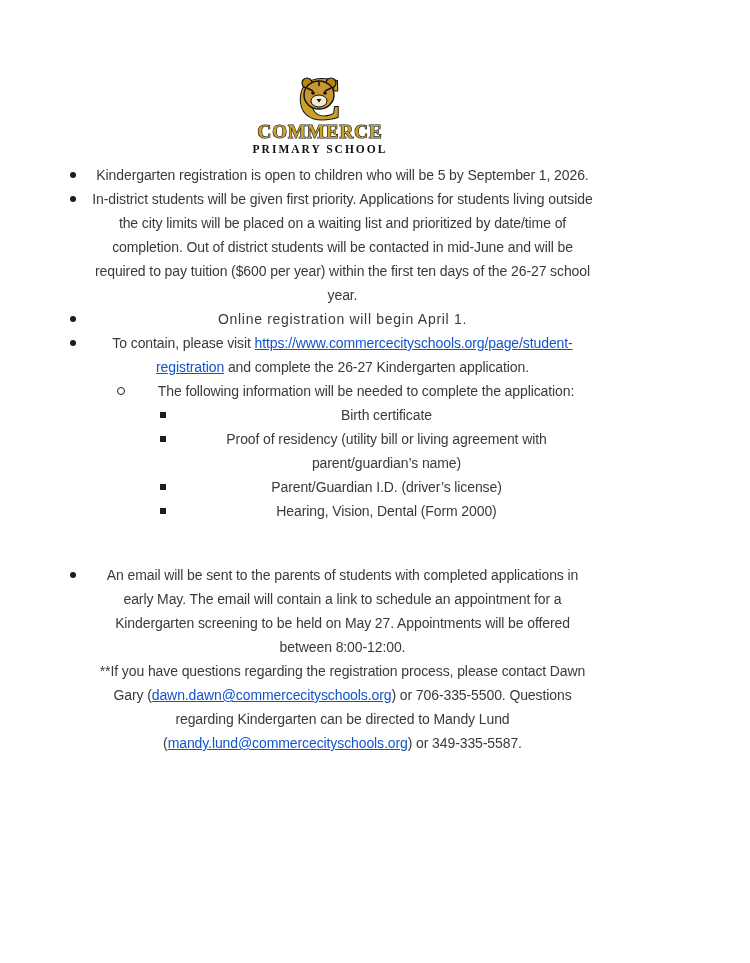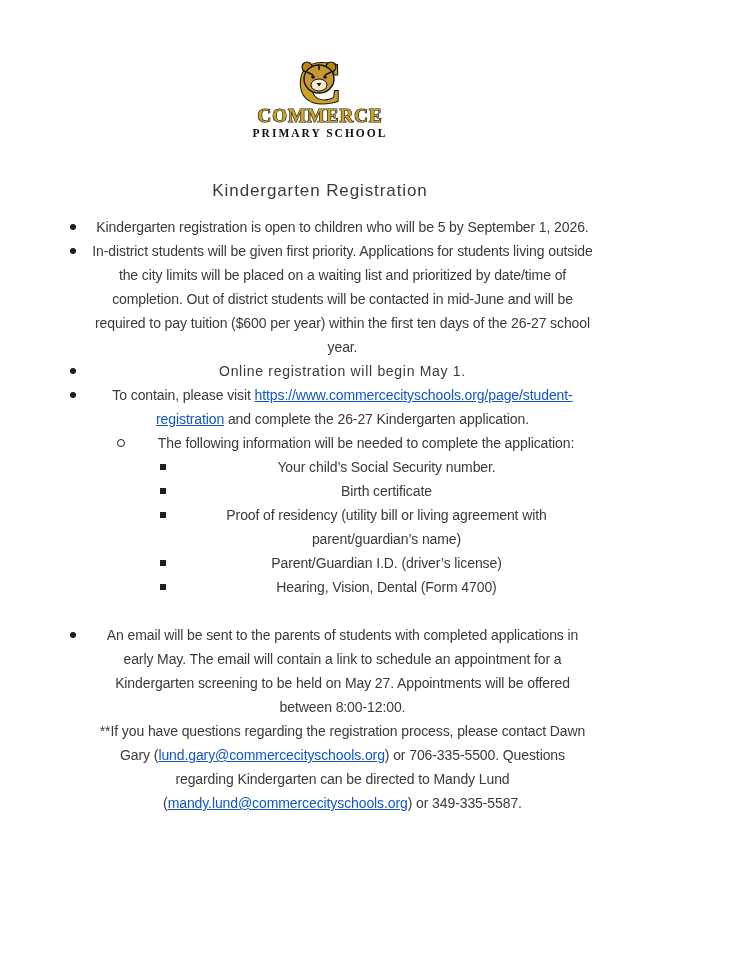--- a/index.html
+++ b/index.html
@@ -10,21 +10,21 @@
   }
   *{box-sizing:border-box;}
   html,body{margin:0;padding:0;}
   body{
     width:750px;height:963px;background:#ffffff;
     font-family:"Liberation Sans","DejaVu Sans",sans-serif;
     color:var(--text);
     font-size:14px;letter-spacing:-0.1px;line-height:24px;
     overflow:hidden;
   }
-  .page{width:640px;height:963px;padding:0 45px;}
+  .page{width:640px;height:963px;padding:16px 45px;}
   .logo-wrap{text-align:center;padding-top:52px;}
   .title{
     text-align:center;font-size:17px;font-weight:400;
     letter-spacing:0.9px;color:var(--text);
     margin:32px 0 12px 0;
   }
   ul{list-style:none;margin:0;padding:0;text-align:center;}
   li{line-height:24px;}
   .l1 > li{position:relative;padding-left:22px;margin-left:23px;}
   .l1 > li::before{
@@ -37,21 +37,21 @@
     width:6px;height:6px;border-radius:50%;
     border:1.3px solid #1d1d1d;background:transparent;
   }
   .l3 > li{position:relative;padding-left:20px;margin-left:21px;}
   .l3 > li::before{
     content:"";position:absolute;left:2px;top:9px;
     width:6px;height:6px;background:#1d1d1d;
   }
   .doc-link{color:var(--link);text-decoration:underline;cursor:pointer;}
   .spaced{letter-spacing:0.7px;}
-  .screening{margin-top:24px;}
+  .screening{margin-top:40px;}
 </style>
 </head>
 <body>
 
 <div class="page">
 
   <div class="logo-wrap">
     <svg width="150" height="88" viewBox="0 0 150 88">
       <text x="75" y="51" text-anchor="middle" font-family="Liberation Serif, DejaVu Serif, serif" font-size="62" font-weight="bold" style="fill:var(--logo-gold);stroke:var(--logo-dark);stroke-width:2;paint-order:stroke;">C</text>
       <g>
@@ -62,51 +62,49 @@
         <ellipse cx="74" cy="33" rx="8" ry="6" style="fill:#f5ecd4;stroke:var(--logo-dark);stroke-width:1;"></ellipse>
         <circle cx="68" cy="25" r="1.8" style="fill:var(--logo-dark);"></circle>
         <circle cx="80" cy="25" r="1.8" style="fill:var(--logo-dark);"></circle>
         <path d="M71.5 31 L76.5 31 L74 34.5 Z" style="fill:var(--logo-dark);"></path>
       </g>
       <text x="75" y="70" text-anchor="middle" font-family="Liberation Serif, DejaVu Serif, serif" font-size="19" font-weight="bold" letter-spacing="1" style="fill:var(--logo-gold);stroke:var(--logo-dark);stroke-width:1.2;paint-order:stroke;">COMMERCE</text>
       <text x="75" y="85" text-anchor="middle" font-family="Liberation Serif, DejaVu Serif, serif" font-size="11.5" font-weight="bold" letter-spacing="2" style="fill:var(--logo-dark);">PRIMARY SCHOOL</text>
     </svg>
   </div>
 
-  <h1 class="title">Kindergarten Registration</h1>
 
   <ul class="l1">
 
     <li>
       <span>Kindergarten registration is open to children who will be 5 by September 1, 2026.</span>
     </li>
 
     <li>
       <span>In-district students will be given first priority. Applications for students living outside the city limits will be placed on a waiting list and prioritized by date/time of completion. Out of district students will be contacted in mid-June and will be required to pay tuition ($600 per year) within the first ten days of the 26-27 school year.</span>
     </li>
 
     <li>
-      <span class="spaced">Online registration will begin May 1.</span>
+      <span class="spaced">Online registration will begin April 1.</span>
     </li>
 
     <li>
       <span>To contain, please visit </span><a href="#" class="doc-link">https://www.commercecityschools.org/page/student-registration</a><span> and complete the 26-27 Kindergarten application.</span>
       <ul class="l2">
         <li>
           <span>The following information will be needed to complete the application:</span>
           <ul class="l3">
-            <li><span>Your child’s Social Security number.</span></li>
             <li><span>Birth certificate</span></li>
             <li><span>Proof of residency (utility bill or living agreement with parent/guardian’s name)</span></li>
             <li><span>Parent/Guardian I.D. (driver’s license)</span></li>
-            <li><span>Hearing, Vision, Dental (Form 4700)</span></li>
+            <li><span>Hearing, Vision, Dental (Form 2000)</span></li>
           </ul>
         </li>
       </ul>
     </li>
 
     <li class="screening">
       <span>An email will be sent to the parents of students with completed applications in early May. The email will contain a link to schedule an appointment for a Kindergarten screening to be held on May 27. Appointments will be offered between 8:00-12:00.</span><br>
-      <span>**If you have questions regarding the registration process, please contact Dawn Gary (</span><a href="#" class="doc-link">lund.gary@commercecityschools.org</a><span>) or 706-335-5500. Questions regarding Kindergarten can be directed to Mandy Lund (</span><a href="#" class="doc-link">mandy.lund@commercecityschools.org</a><span>) or 349-335-5587.</span>
+      <span>**If you have questions regarding the registration process, please contact Dawn Gary (</span><a href="#" class="doc-link">dawn.dawn@commercecityschools.org</a><span>) or 706-335-5500. Questions regarding Kindergarten can be directed to Mandy Lund (</span><a href="#" class="doc-link">mandy.lund@commercecityschools.org</a><span>) or 349-335-5587.</span>
     </li>
 
   </ul>
 </div>
 
 </body></html>

